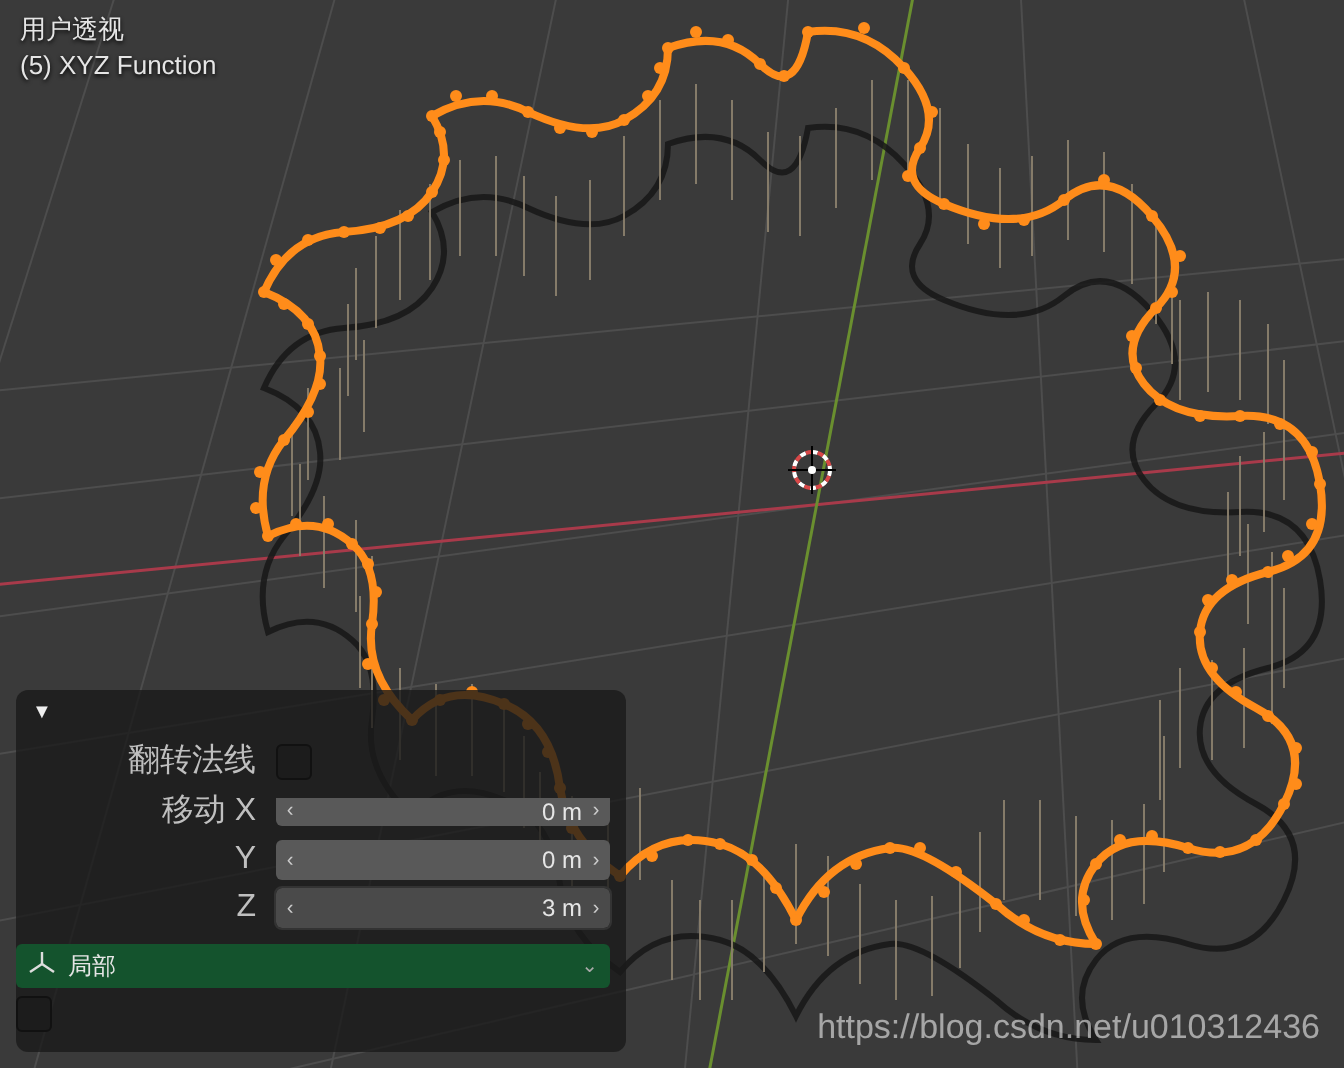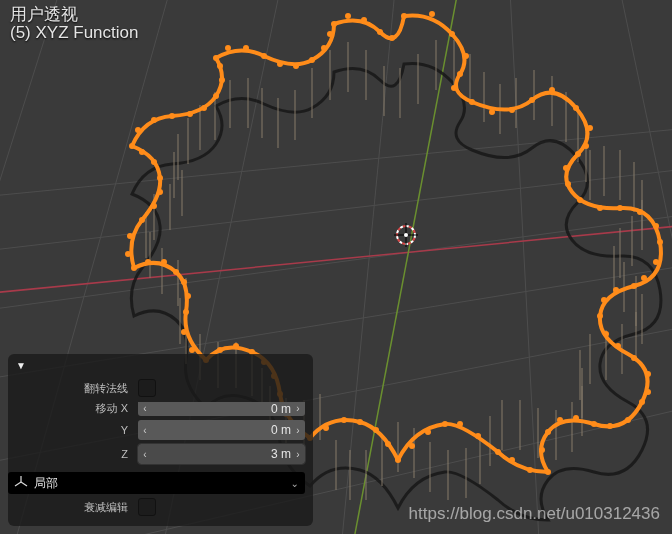--- a/index.html
+++ b/index.html
@@ -1,34 +1,34 @@
 <!DOCTYPE html>
 <html><head>
 <meta charset="utf-8">
 <style>
   html,body{margin:0;padding:0;width:672px;height:534px;overflow:hidden;background:#393939;font-family:-apple-system,BlinkMacSystemFont,"Segoe UI",sans-serif;font-size:12px;color:#e5e5e5}
   .header{position:absolute;top:6px;left:10px;text-shadow:0 1px 2px #000}
-  .header-line{line-height:18px;font-size:17px}
+  .header-line{line-height:18px;font-size:13px}
   .floor{position:absolute;inset:0}
   .watermark{position:absolute;bottom:10px;right:12px;color:rgba(255,255,255,0.55);font-size:17px}
   .panel{position:absolute;left:8px;bottom:8px;width:305px;background:rgba(25,25,25,0.78);border-radius:6px;padding:0 0 8px 0}
   .panel-header{display:flex;align-items:center;padding:6px 8px;font-size:13px}
   .panel-header .tri{margin-right:6px;font-size:10px;color:#eee}
   .row{display:flex;align-items:center;padding:2px 8px 2px 0}
-  .row .lab{width:120px;text-align:right;padding-right:10px;color:#bfbfbf;font-size:11px}
+  .row .lab{width:120px;text-align:right;padding-right:10px;color:#bfbfbf;font-size:16px}
   .row .field{flex:1;display:flex;align-items:center}
   .numfield{flex:1;height:20px;background:#595959;border-radius:3px;display:flex;align-items:center;color:#e5e5e5;font-size:12px;position:relative}
   .numfield.active{background:#4a4a4a;outline:1px solid #333}
   .numfield .arrow{width:14px;height:100%;display:flex;align-items:center;justify-content:center;color:#ccc;font-size:10px;cursor:pointer}
   .numfield .val{flex:1;text-align:right}
   .numgroup .numfield{border-radius:0}
   .numgroup .numfield:first-child{border-radius:3px 3px 0 0}
   .numgroup .numfield:last-child{border-radius:0 0 3px 3px}
   .checkbox{width:16px;height:16px;border-radius:3px;background:#1c1c1c;border:1px solid #111;cursor:pointer}
-  .dropdown{flex:1;height:22px;background:#000000;border-radius:3px;display:flex;align-items:center;padding:0 6px;color:#e5e5e5;font-size:12px;position:relative;cursor:pointer}
+  .dropdown{flex:1;height:22px;background:#14532d;border-radius:3px;display:flex;align-items:center;padding:0 6px;color:#e5e5e5;font-size:12px;position:relative;cursor:pointer}
   .dropdown .dd-icon{margin-right:6px}
   .dropdown .dd-caret{position:absolute;right:6px;font-size:10px;color:#aaa}
 </style>
 </head>
 <body>
 
 <svg class="floor" width="672" height="534" viewBox="0 0 672 534">
   <defs>
     <clipPath id="vp">
         <rect x="0" y="0" width="672" height="534"></rect>
@@ -355,20 +355,19 @@
               </g>
             </svg>
         </span>
         <span>局部</span>
         <span class="dd-caret">⌄</span>
       </div>
     </div>
   </div>
 
   <div class="row">
-    <div class="lab">衰减编辑</div>
     <div class="field">
         <div class="checkbox"></div>
       </div>
   </div>
 </div>
 
 <div class="watermark">https://blog.csdn.net/u010312436</div>
 
 </body></html>

